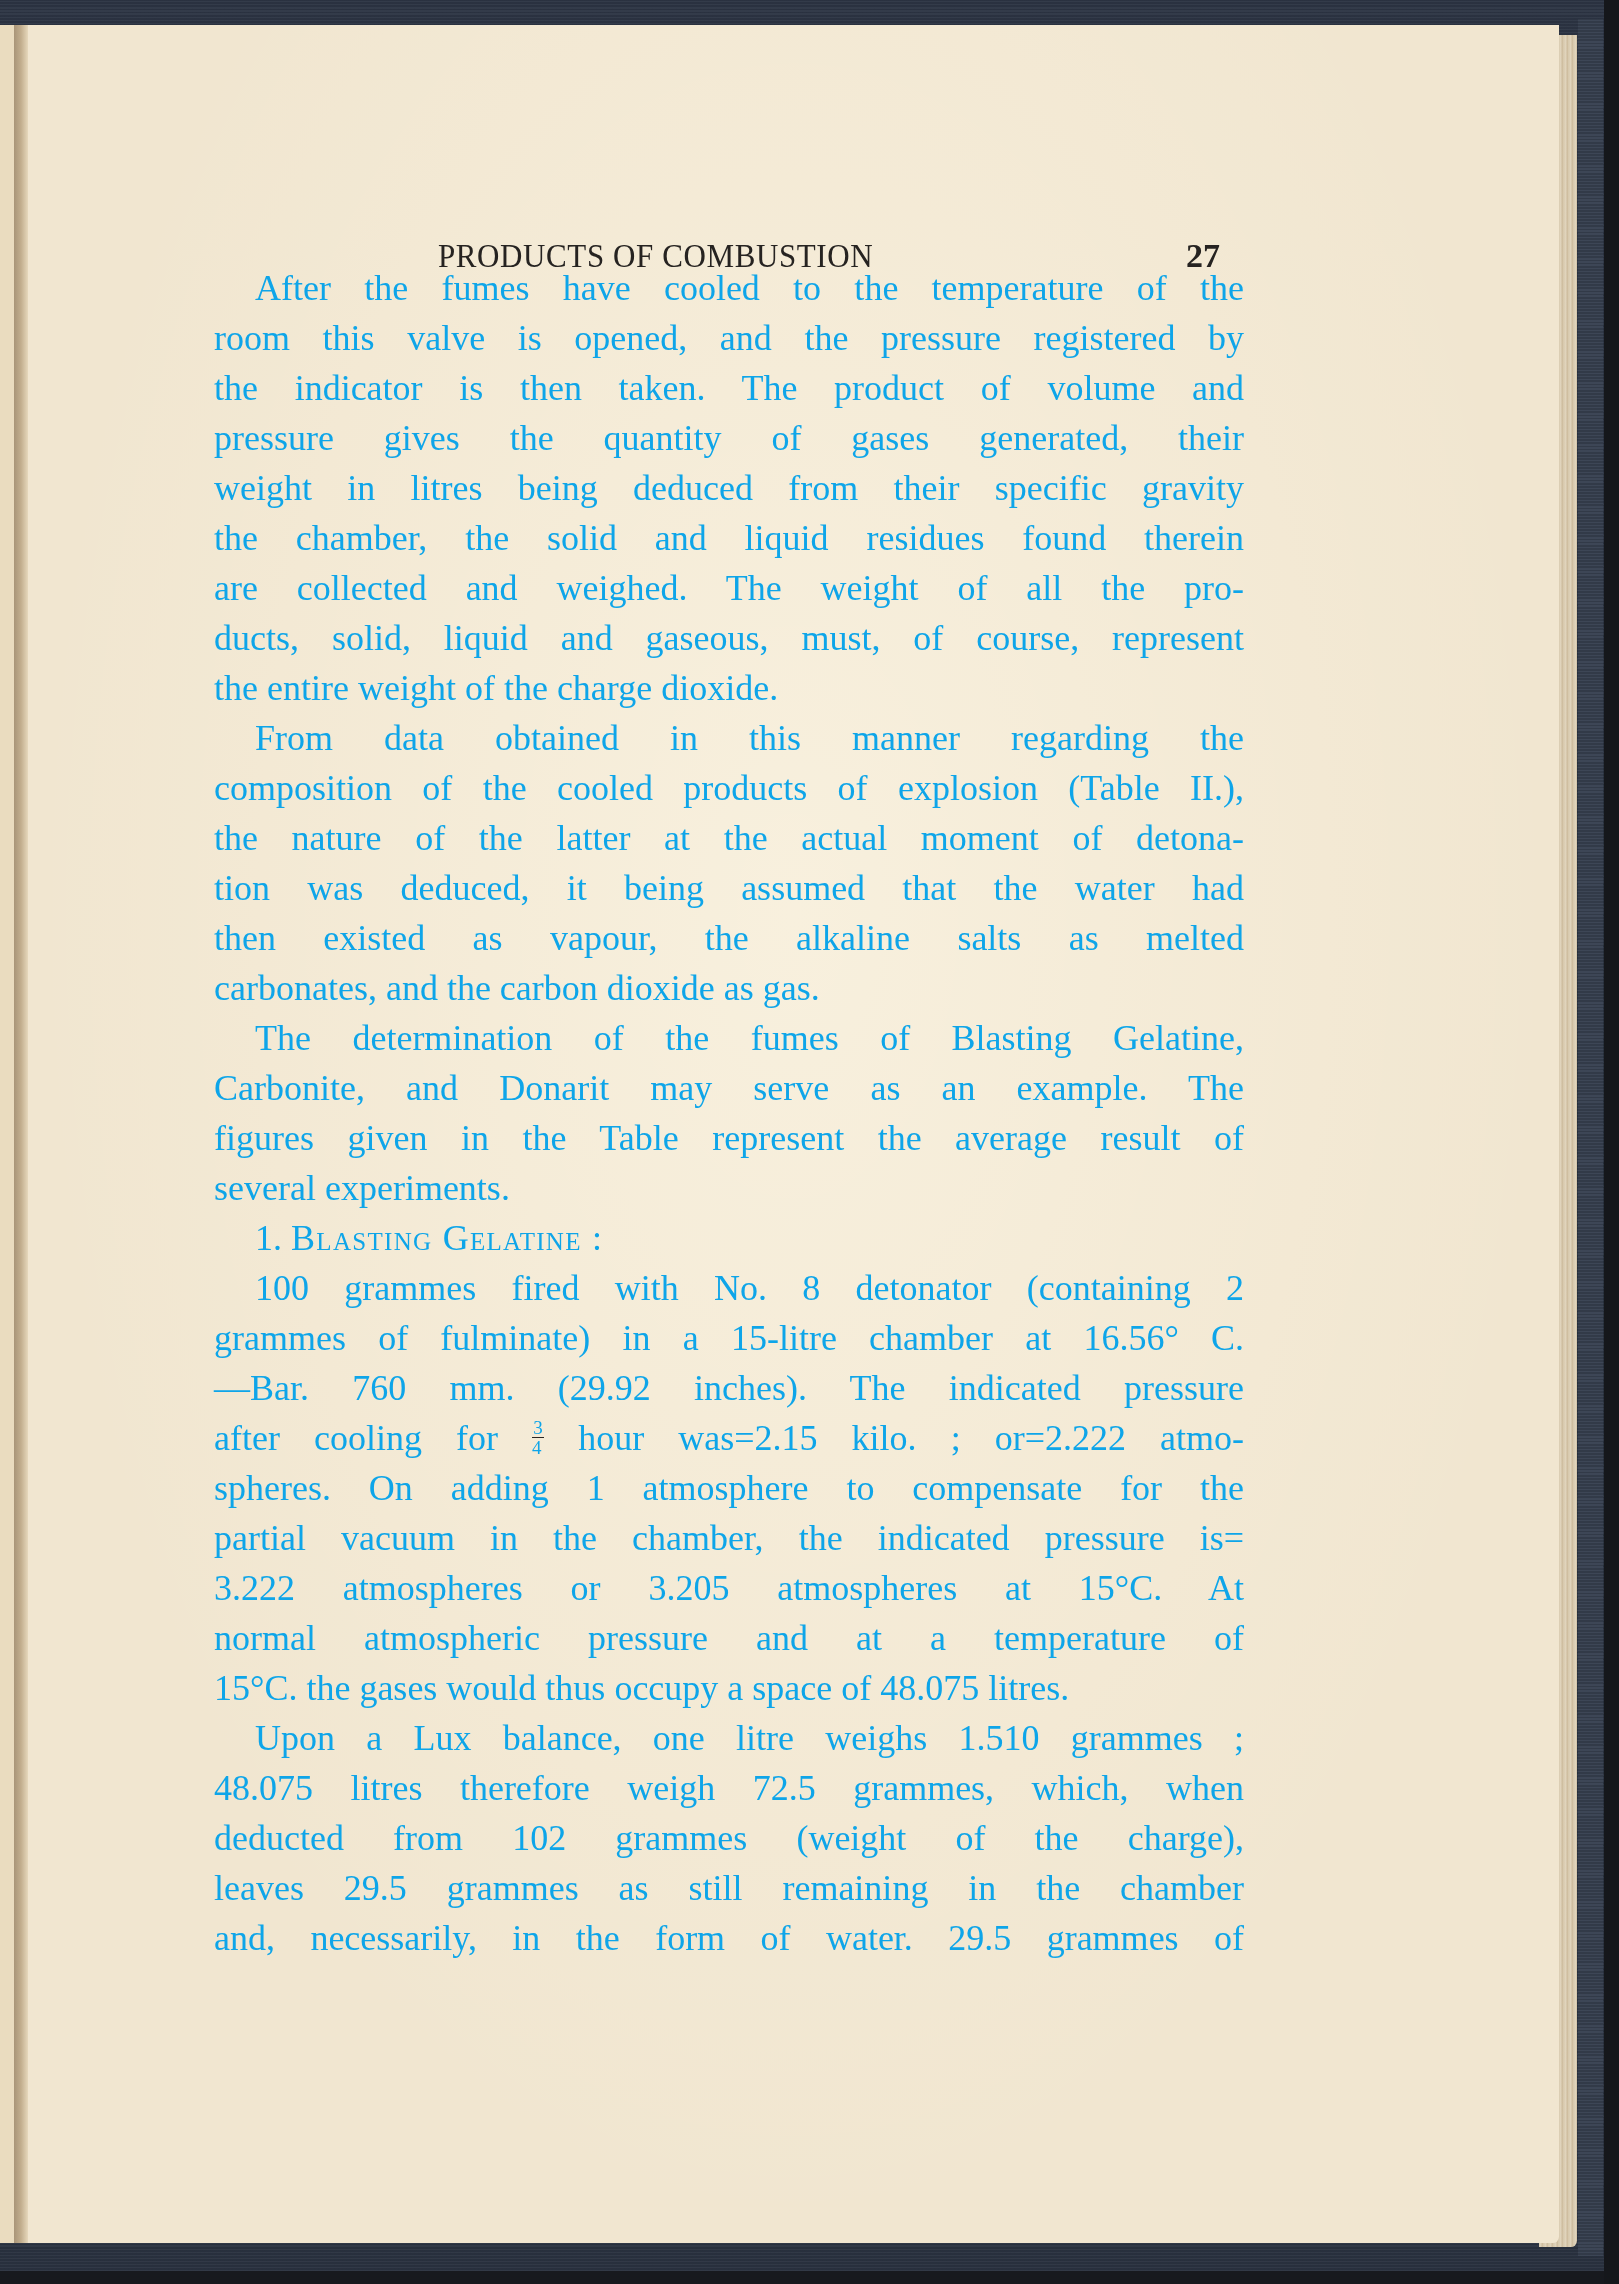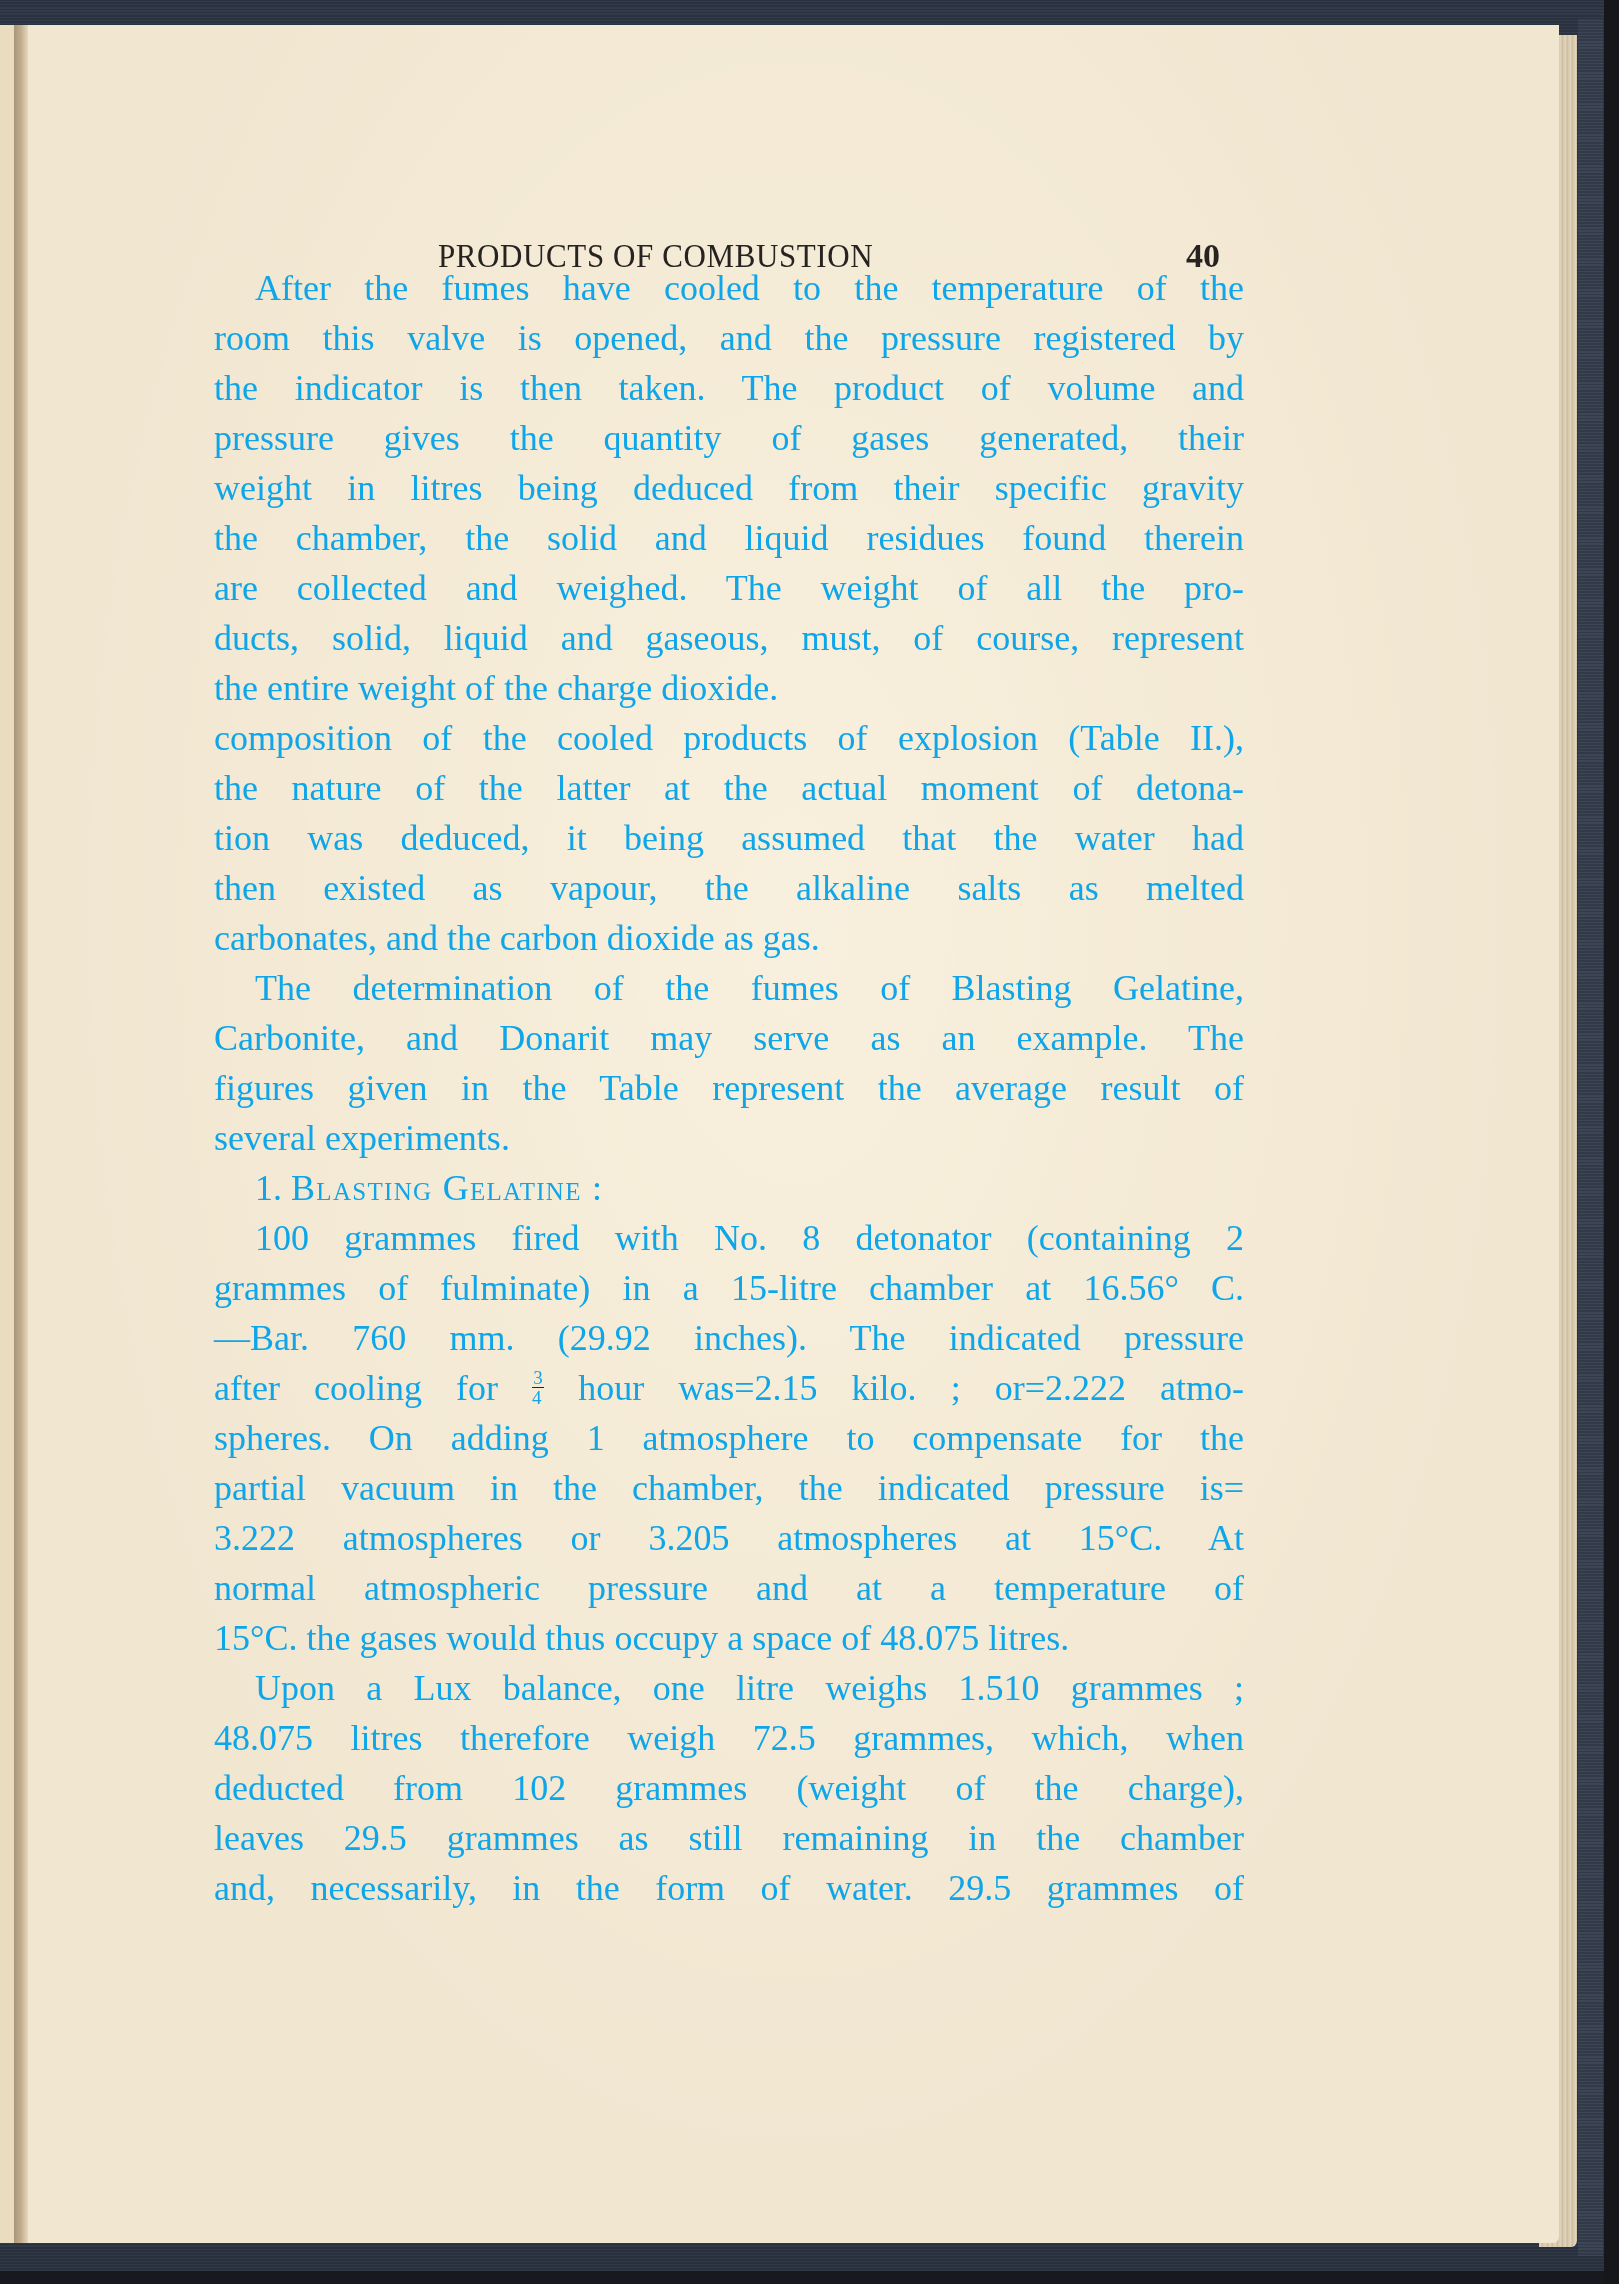--- a/index.html
+++ b/index.html
@@ -131,38 +131,39 @@
 <div class="left-page-edge"></div>
 <div class="gutter-shadow"></div>
 <div class="page-edges"></div>
 <div class="cover-right"></div>
 <div class="cover-far-right"></div>
 
 <div class="page"></div>
 
 <div class="running-head">
   <span class="running-title">PRODUCTS OF COMBUSTION</span>
-  <span class="page-number">40</span>
+  <span class="page-number">27</span>
 </div>
 
 <div class="body-text">
 
   <div>
     <span class="line indent">After the fumes have cooled to the temperature of the</span>
     <span class="line">room this valve is opened, and the pressure registered by</span>
     <span class="line">the indicator is then taken.  The product of volume and</span>
     <span class="line">pressure gives the quantity of gases generated, their</span>
     <span class="line">weight in litres being deduced from their specific gravity</span>
     <span class="line">the chamber, the solid and liquid residues found therein</span>
     <span class="line">are collected and weighed.  The weight of all the pro-</span>
     <span class="line">ducts, solid, liquid and gaseous, must, of course, represent</span>
     <span class="line last">the entire weight of the charge dioxide.</span>
   </div>
 
   <div>
+    <span class="line indent">From data obtained in this manner regarding the</span>
     <span class="line">composition of the cooled products of explosion (Table II.),</span>
     <span class="line">the nature of the latter at the actual moment of detona-</span>
     <span class="line">tion was deduced, it being assumed that the water had</span>
     <span class="line">then existed as vapour, the alkaline salts as melted</span>
     <span class="line last">carbonates, and the carbon dioxide as gas.</span>
   </div>
 
   <div>
     <span class="line indent">The determination of the fumes of Blasting Gelatine,</span>
     <span class="line">Carbonite, and Donarit may serve as an example.  The</span>

